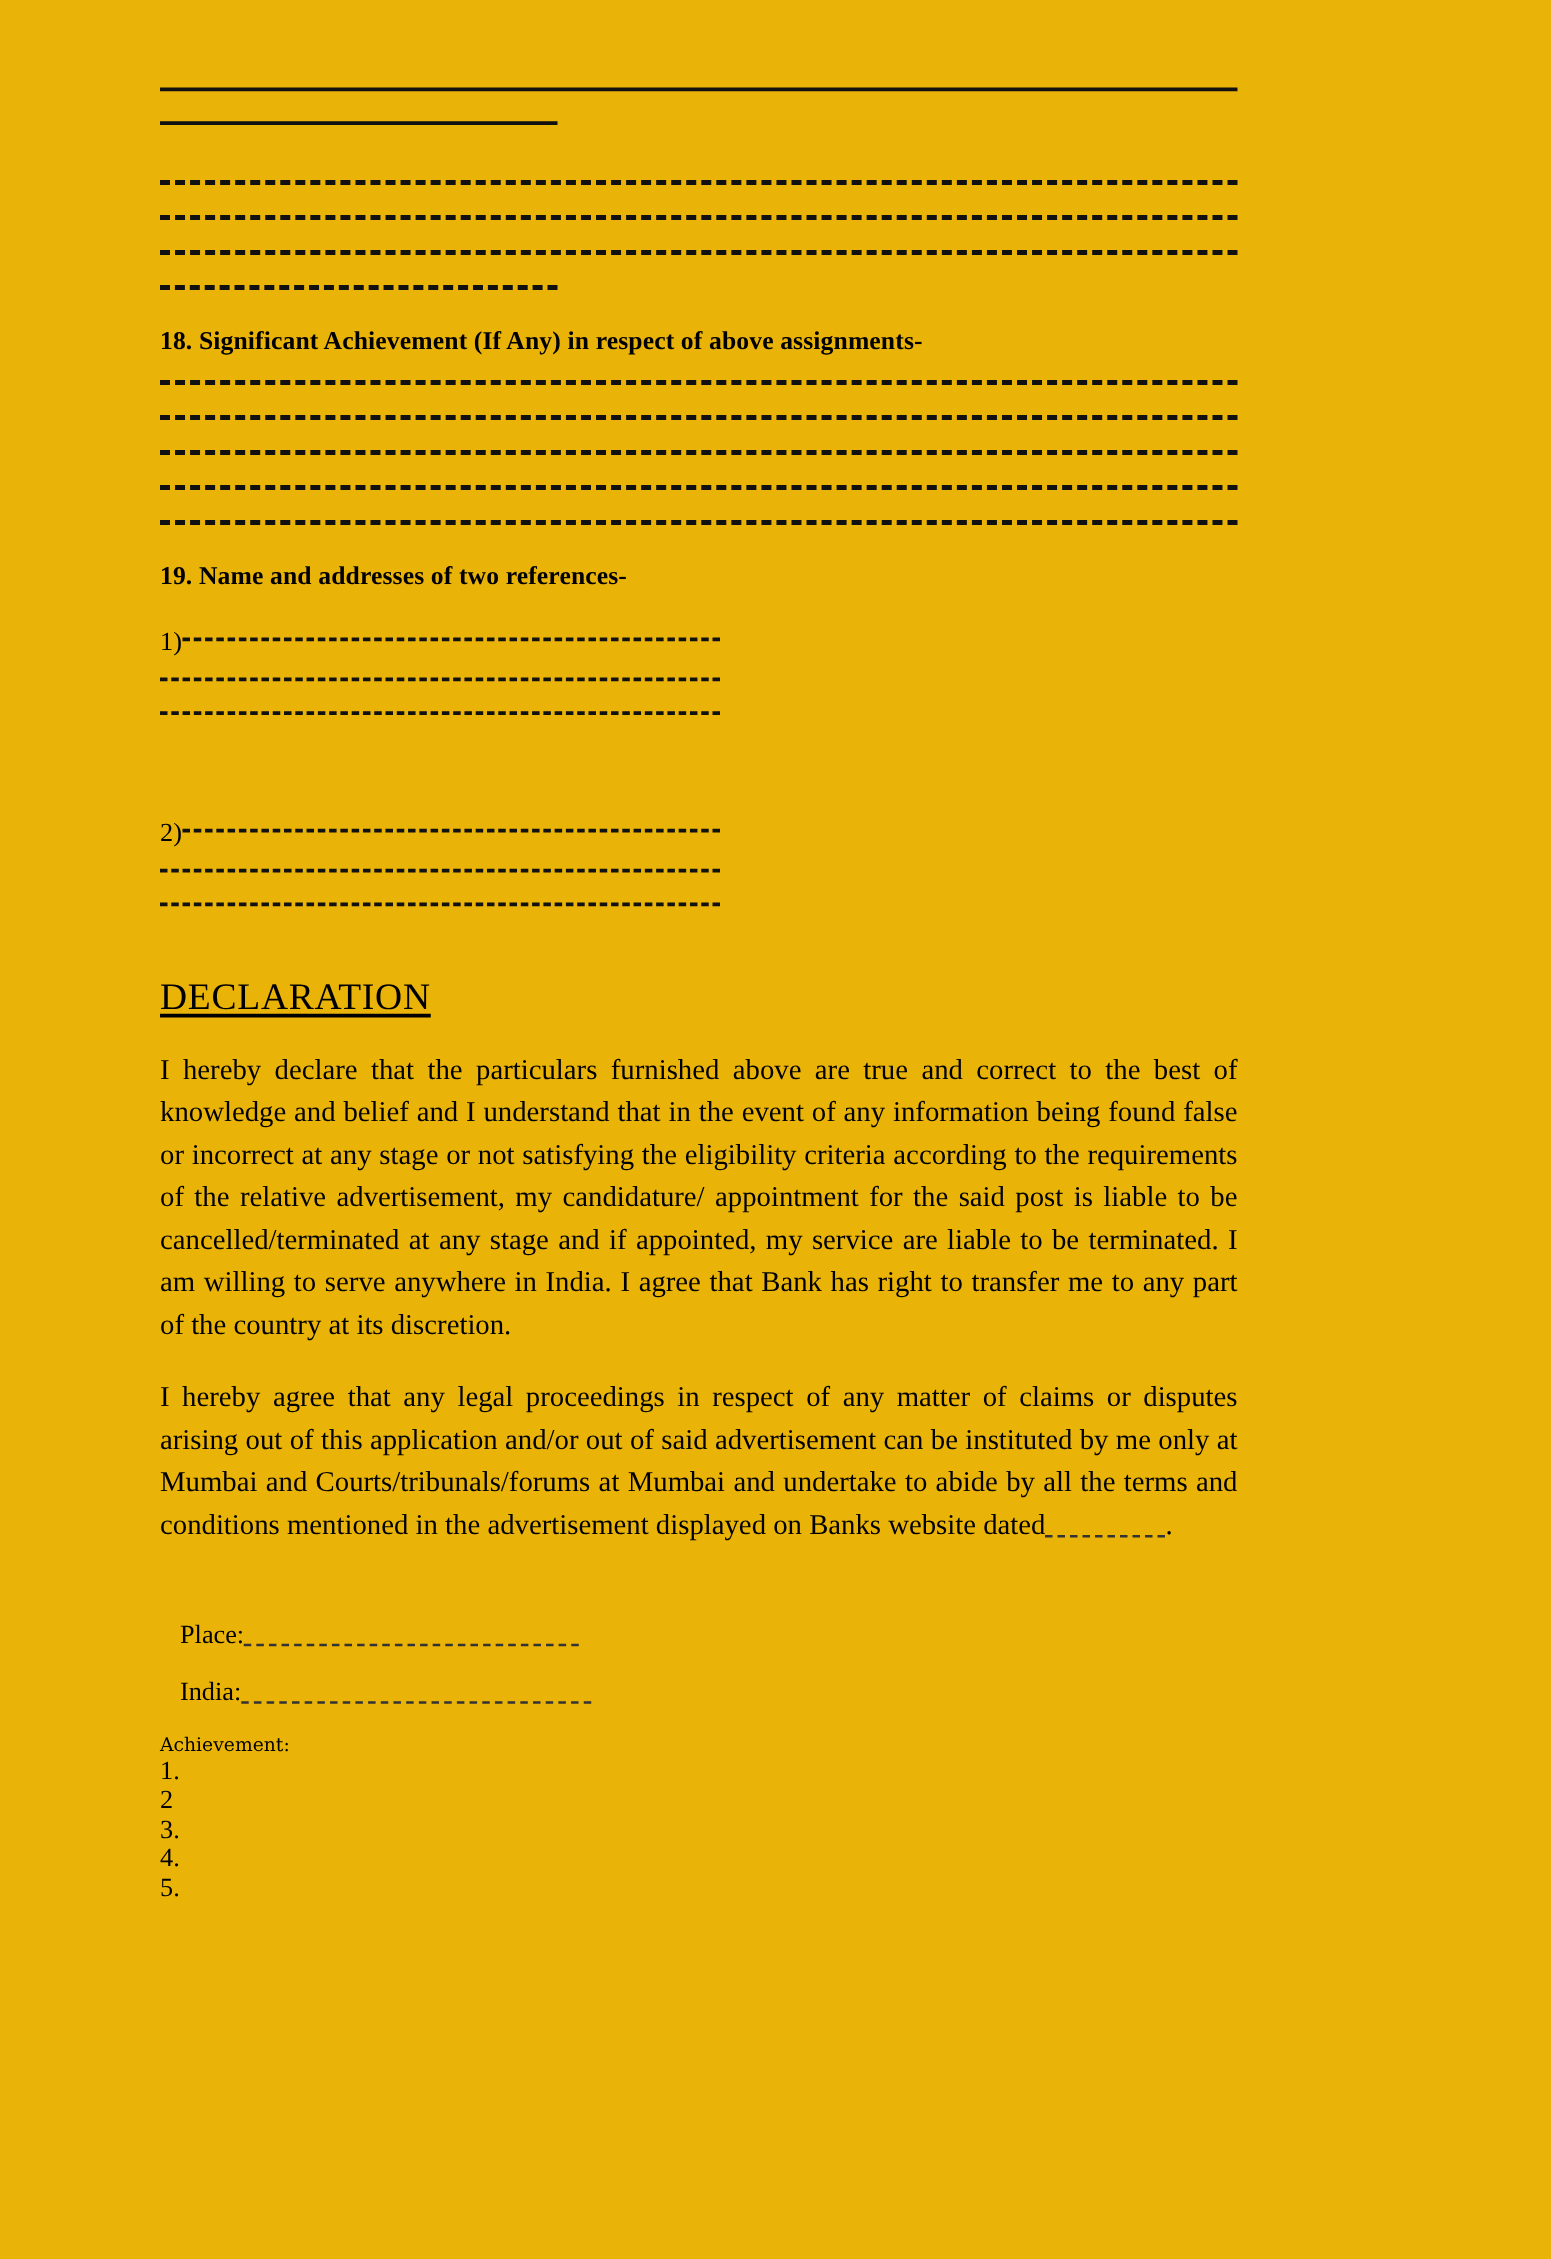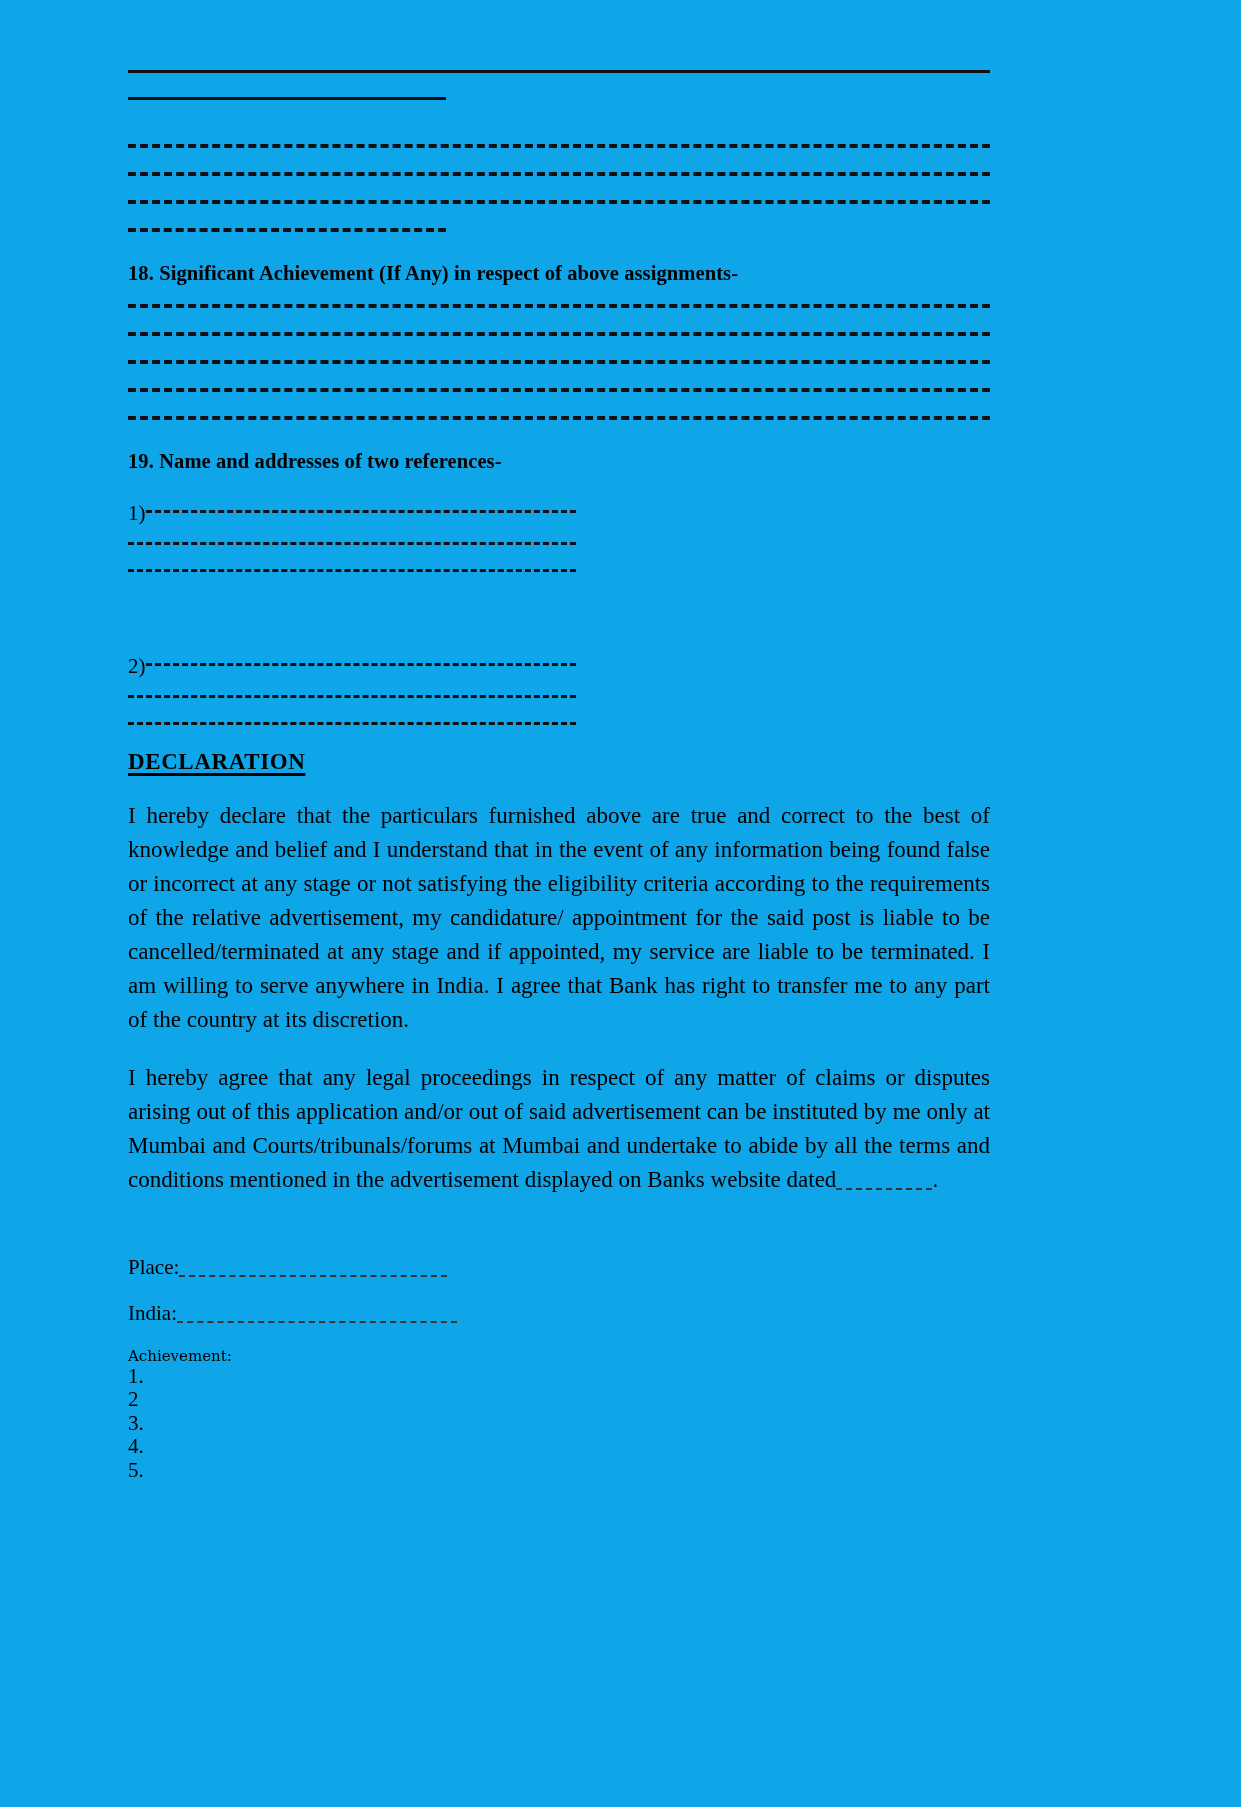--- a/index.html
+++ b/index.html
@@ -4,21 +4,21 @@
 <style>
   html, body {
     margin: 0;
     padding: 0;
     background: #ffffff;
   }
   .page {
     position: relative;
     width: 1241px;
     height: 1807px;
-    background: #0ea5e9;
+    background: #eab308;
     margin: 0 auto;
     overflow: hidden;
     font-family: "Liberation Serif", "DejaVu Serif", serif;
     color: #000000;
   }
   .content {
     position: absolute;
     left: 128px;
     top: 0;
     width: 862px;
@@ -41,27 +41,28 @@
 
   
   .heading {
     font-weight: bold;
     font-size: 20.5px;
     letter-spacing: 0.1px;
     line-height: 1.15;
     white-space: nowrap;
   }
   .heading-underline {
-    font-weight: bold;
-    font-size: 23px;
+    font-weight: normal;
+    font-size: 30px;
     letter-spacing: 0.6px;
     text-decoration: underline;
     text-underline-offset: 4px;
     text-decoration-thickness: 2.5px;
     display: inline-block;
+    margin-top: 32px;
   }
 
   
   .para {
     font-size: 23px;
     line-height: 1.48;
     text-align: justify;
     text-justify: inter-word;
     margin: 0;
   }
@@ -82,20 +83,21 @@
     vertical-align: 0.32em;
     border-top: 3px dashed #111111;
     height: 0;
   }
   .w-ref { width: 430px; }
 
   .field-row {
     font-size: 21px;
     line-height: 1.0;
     white-space: nowrap;
+    margin-left: 16px;
   }
   .blank-underscore {
     display: inline-block;
     vertical-align: -0.12em;
     border-bottom: 2px dashed #333333;
     height: 0.85em;
   }
   .w-place { width: 268px; }
   .w-date  { width: 280px; }
   .w-dated { width: 96px; }

